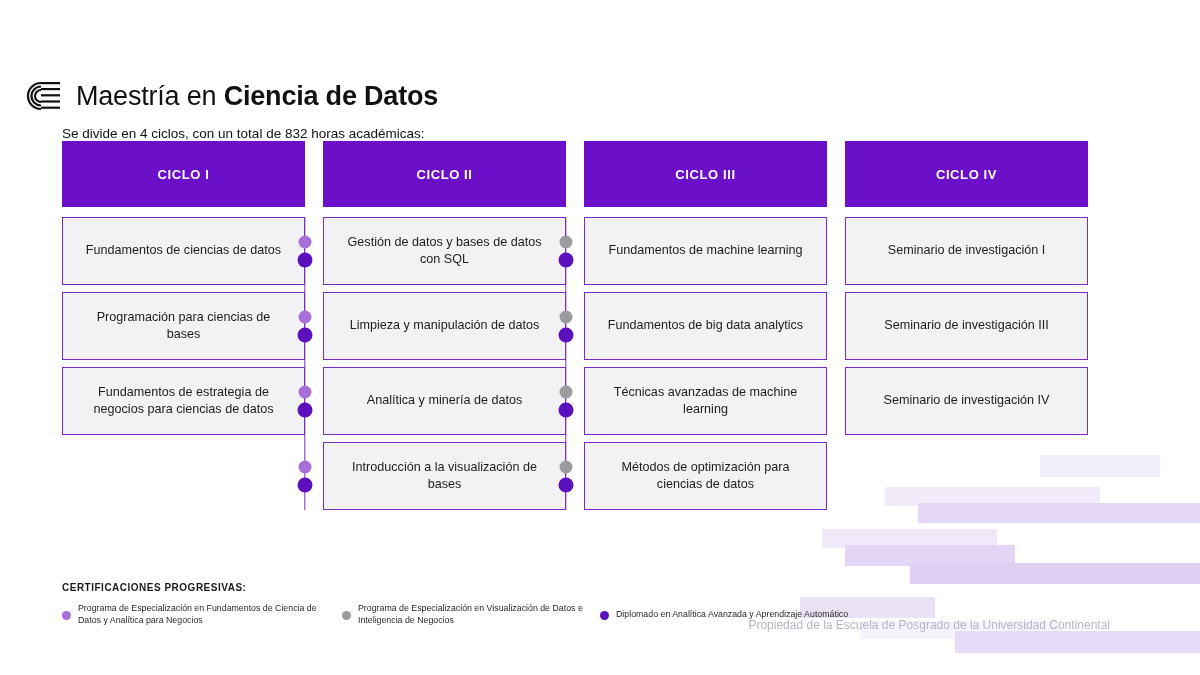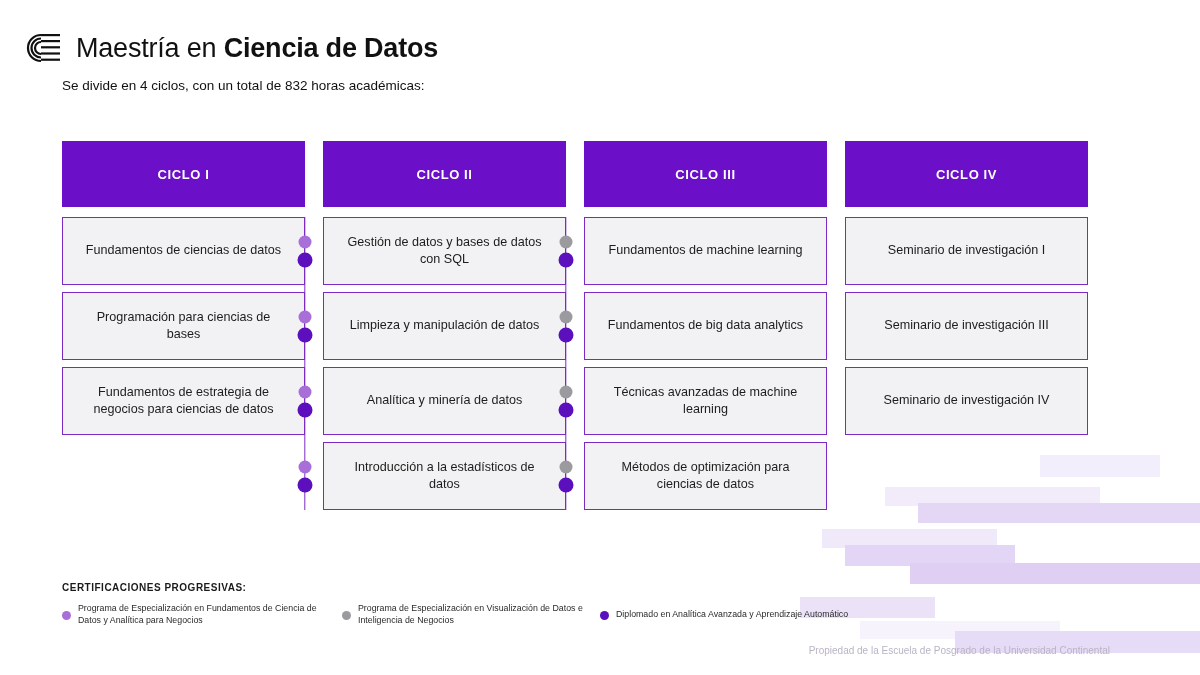--- a/index.html
+++ b/index.html
@@ -21,21 +21,21 @@
     bottom: 0;
     width: 400px;
     height: 230px;
     pointer-events: none;
     z-index: 0;
   }
   .deco-bar { position: absolute; }
 
   
   .header { position: absolute; left: 24px; top: 32px; z-index: 3; }
-  .title-row { display: flex; align-items: center; gap: 14px; }
+  .title-row { display: flex; align-items: center; gap: 14px; margin-top: 48px; }
   .logo-mark { width: 38px; height: 32px; flex: none; display: block; }
   .title-text {
     font-size: 27px;
     letter-spacing: -0.2px;
     color: #111111;
     white-space: nowrap;
   }
   .title-light { font-weight: 400; }
   .title-bold { font-weight: 700; }
   .subtitle {
@@ -136,22 +136,22 @@
   }
   .legend-label {
     font-size: 8.8px;
     line-height: 1.42;
     color: #2a2a2a;
   }
 
   .footnote {
     position: absolute;
     right: 90px;
-    top: 645px;
-    font-size: 10px;
+    top: 618px;
+    font-size: 12px;
     color: #b9b4c4;
     z-index: 3;
     white-space: nowrap;
   }
 </style>
 </head>
 <body>
 
 <div class="deco-layer">
   <div class="deco-bar" style="left:240px;top:10px;width:120px;height:22px;background:#f3eefb;"></div>
@@ -205,21 +205,21 @@
         <div class="rail-dot dot-lilac" style="top: 250px;"></div>
         <div class="rail-dot dot-deep" style="top: 268px;"></div>
       </div>
     </div>
     <div class="column">
       <div class="cycle-head">CICLO II</div>
       <div class="courses">
         <div class="course-card">Gestión de datos y bases de datos con SQL</div>
         <div class="course-card">Limpieza y manipulación de datos</div>
         <div class="course-card">Analítica y minería de datos</div>
-        <div class="course-card">Introducción a la estadísticos de datos</div>
+        <div class="course-card">Introducción a la visualización de bases</div>
       </div>
       <div class="rail">
         <div class="rail-line"></div>
         <div class="rail-dot dot-gray" style="top: 25px;"></div>
         <div class="rail-dot dot-deep" style="top: 43px;"></div>
         <div class="rail-dot dot-gray" style="top: 100px;"></div>
         <div class="rail-dot dot-deep" style="top: 118px;"></div>
         <div class="rail-dot dot-gray" style="top: 175px;"></div>
         <div class="rail-dot dot-deep" style="top: 193px;"></div>
         <div class="rail-dot dot-gray" style="top: 250px;"></div>

